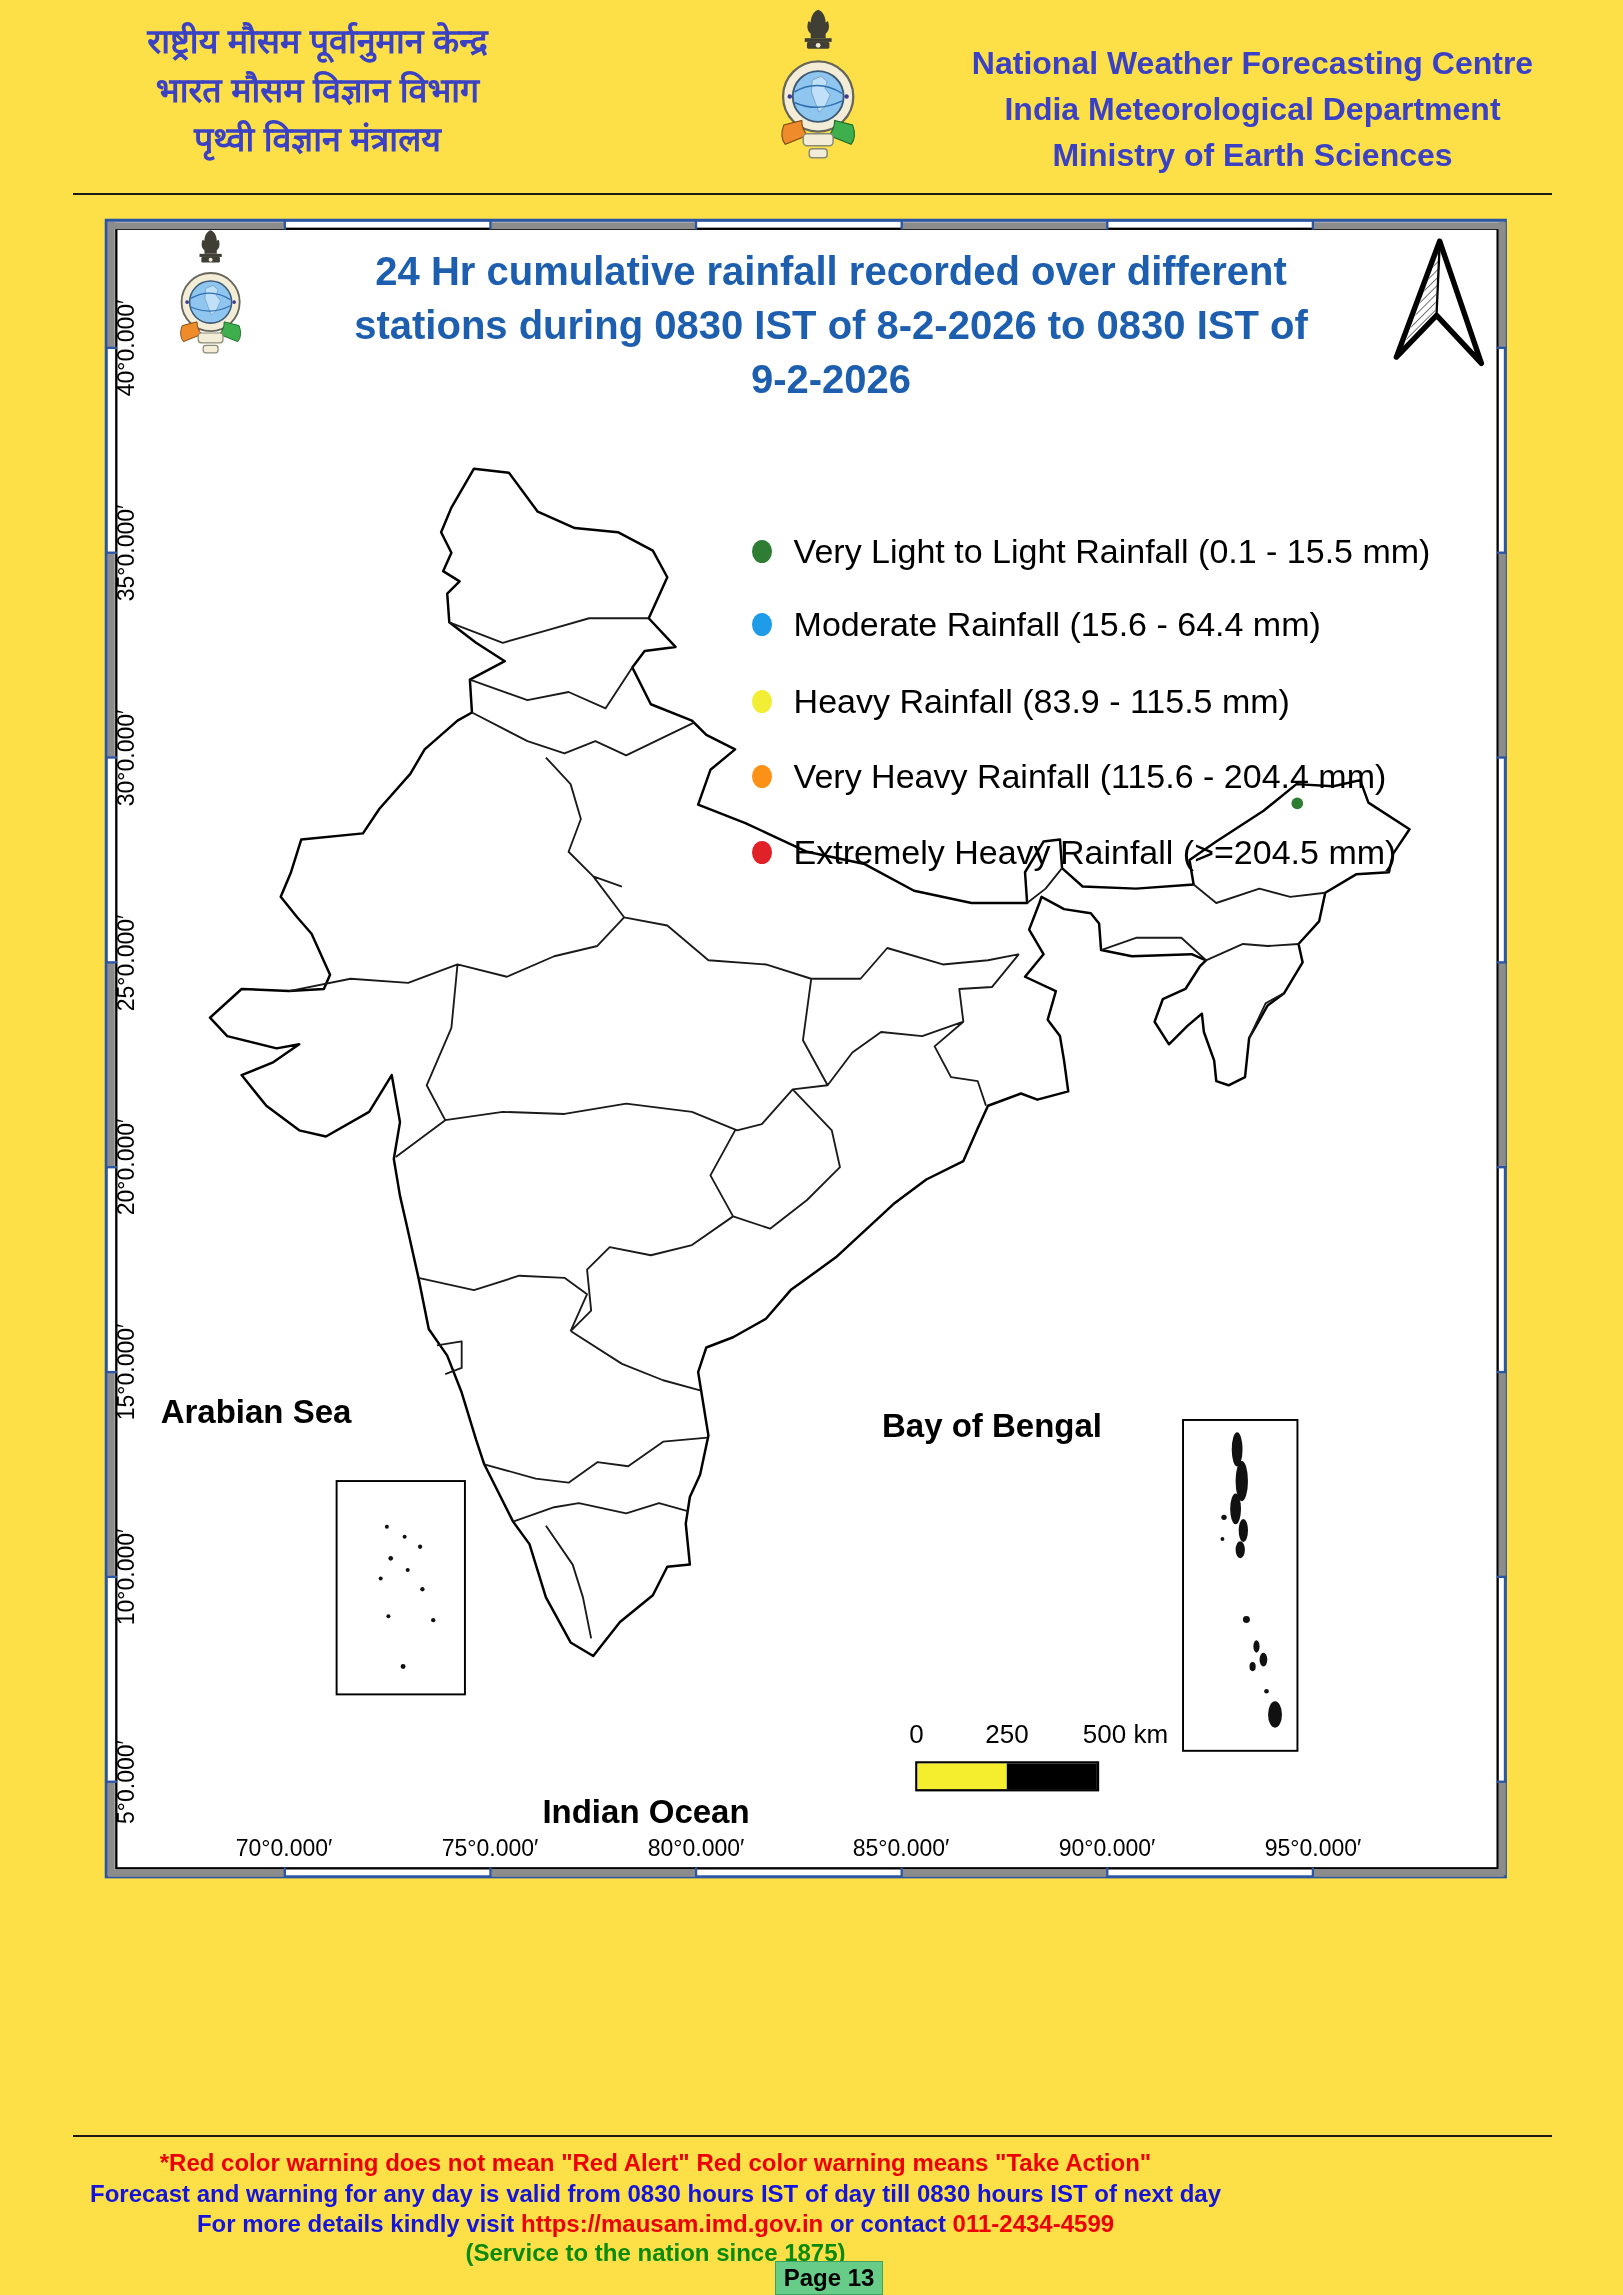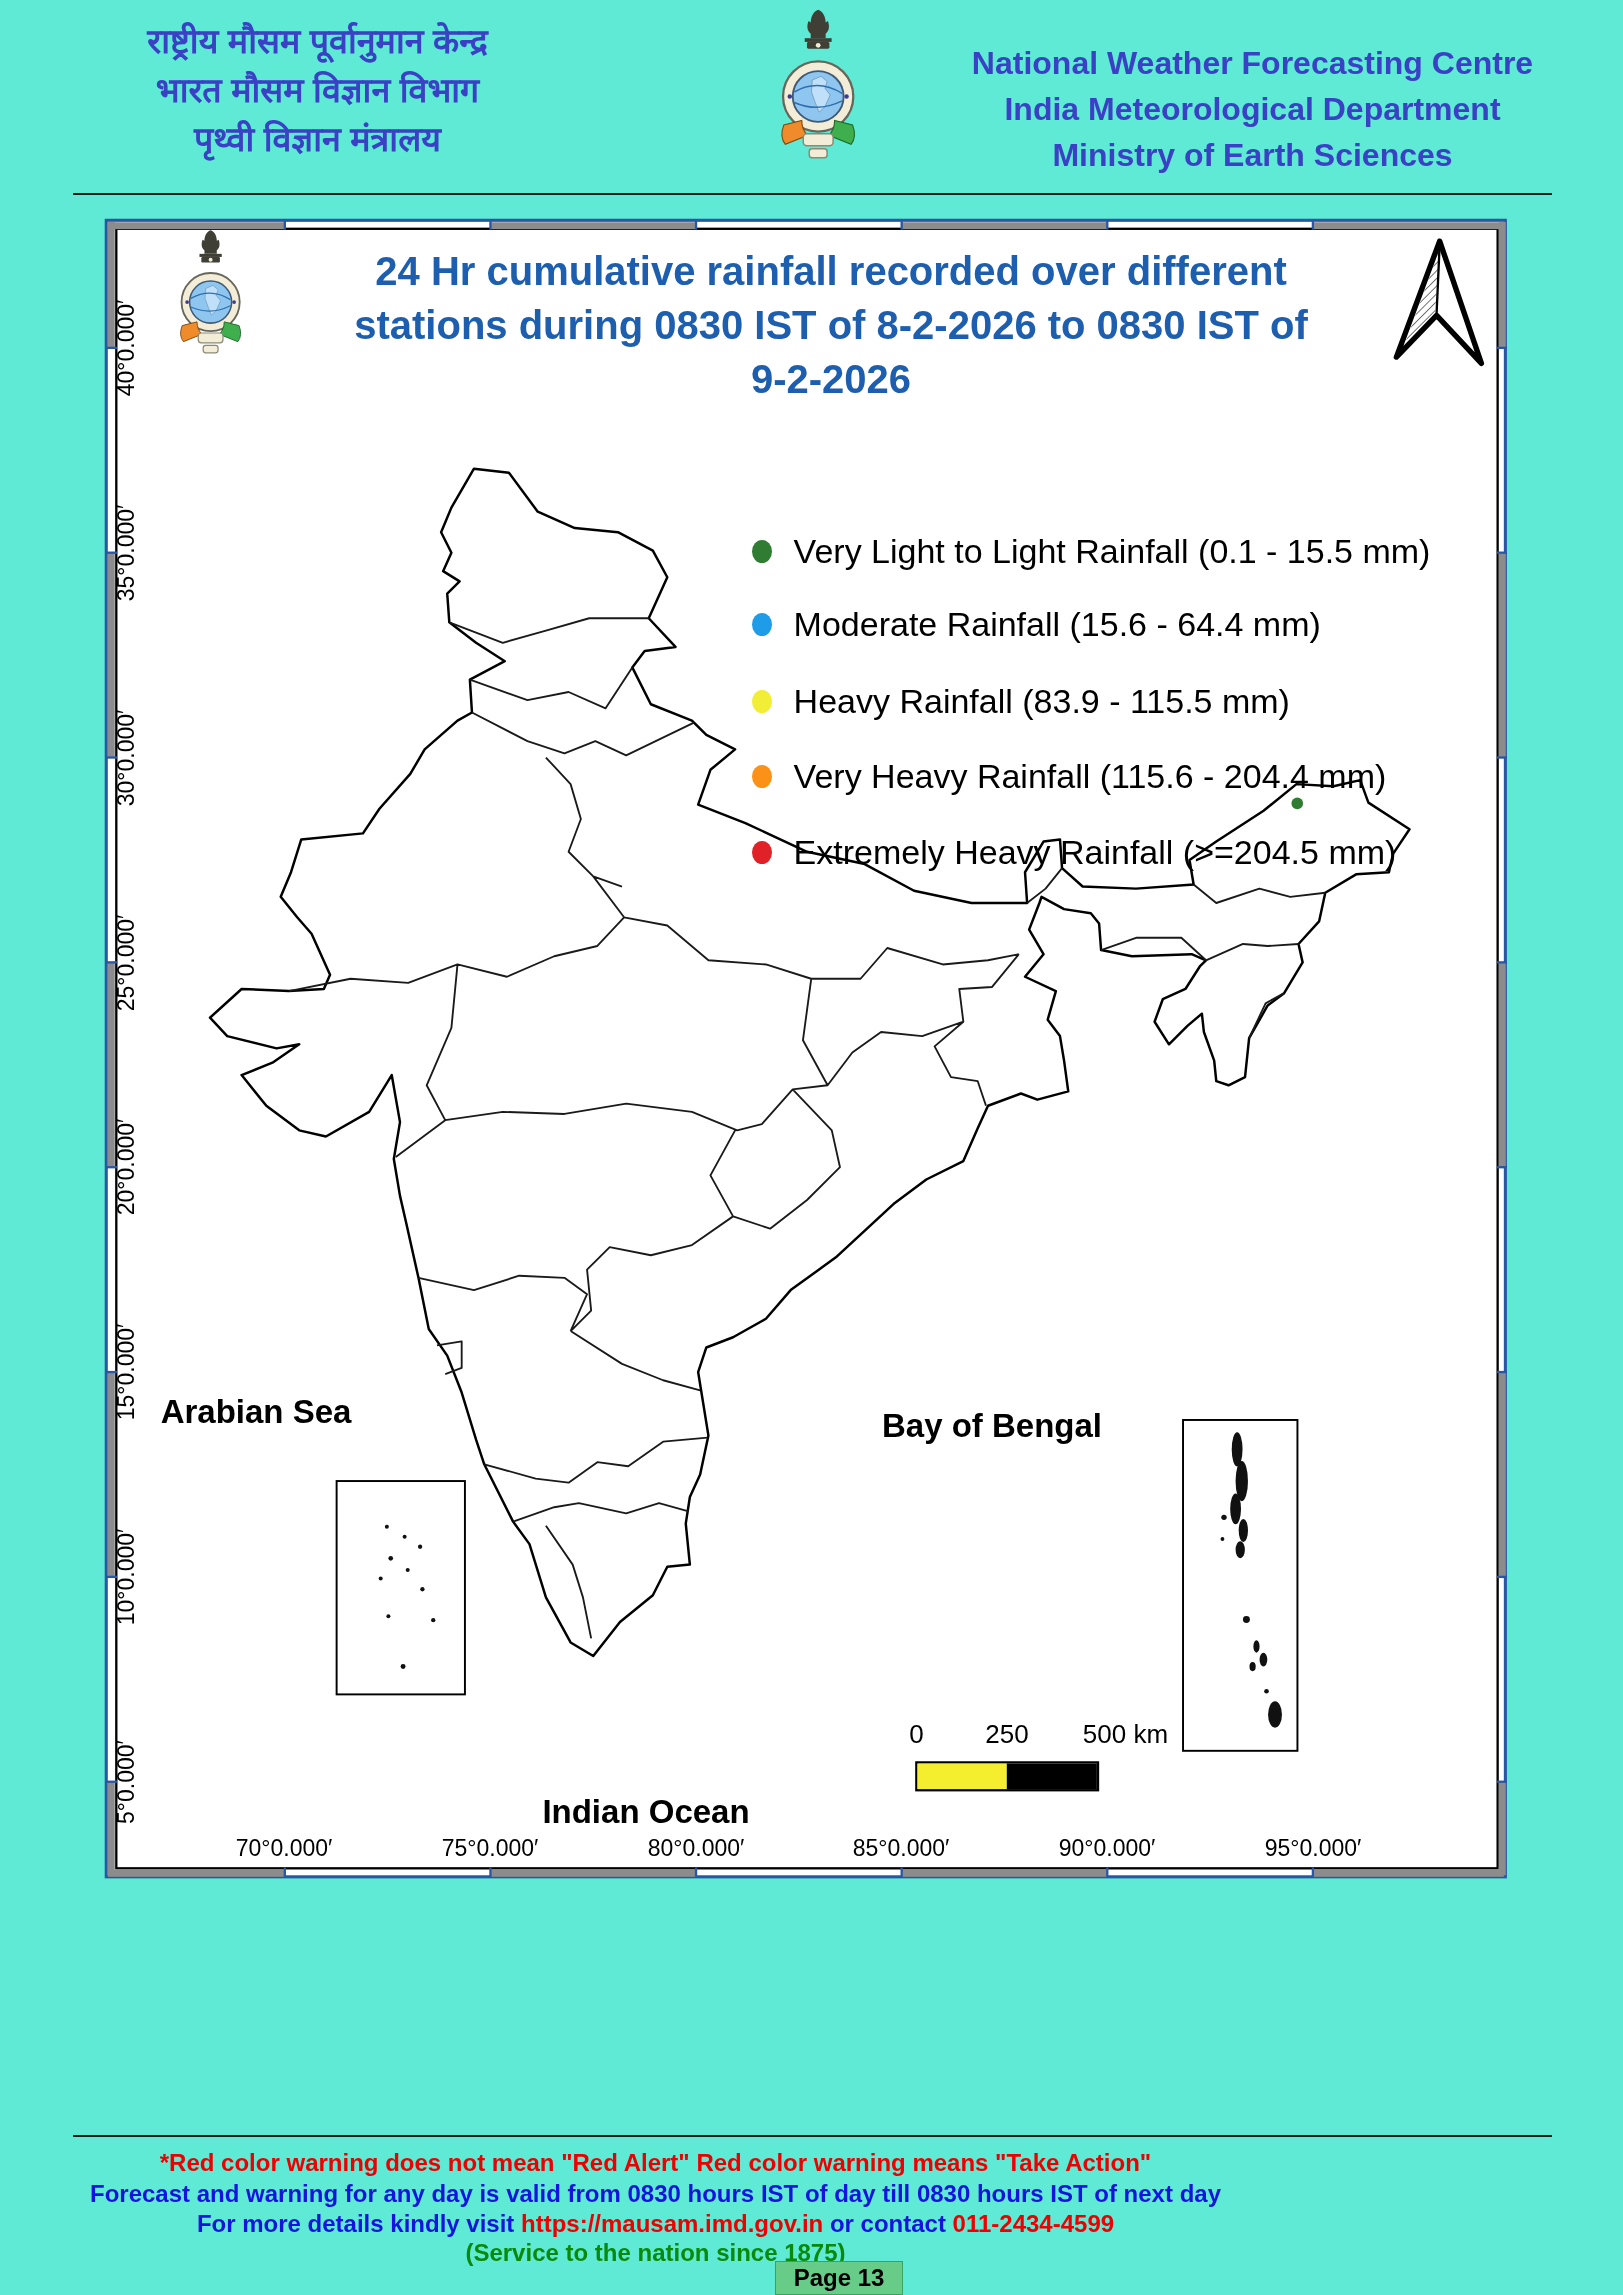--- a/index.html
+++ b/index.html
@@ -1,16 +1,16 @@
 <!DOCTYPE html>
 <html style="font-size:12.4px"><head>
 <meta charset="utf-8">
 <style>
   html,body{margin:0;padding:0;background:#fff;}
-  .page{position:relative;width:1624px;height:2295px;background:#5eead4;overflow:hidden;
+  .page{position:relative;width:1624px;height:2295px;background:#fde047;overflow:hidden;
         font-family:"Liberation Sans", sans-serif;}
   .abs{position:absolute;}
   
   .hindi{left:70px;top:17px;width:495px;text-align:center;font-weight:bold;font-size:34px;
          line-height:49px;color:#3b41c5;}
   .english{left:943px;top:40px;width:619px;text-align:center;font-weight:bold;font-size:32px;
            line-height:46px;color:#3b41c5;}
   .rule{left:73px;width:1479px;background:#1a1a1a;}
   .rule.hdr{top:193px;height:2.3px;}
   .rule.ftr{top:2135px;height:1.5px;}
@@ -28,21 +28,21 @@
         font-size:23px;color:#000;z-index:2;white-space:nowrap;}
   .tick.lat{transform:rotate(-90deg);}
   
   .sea{width:464px;text-align:center;font-weight:bold;font-size:33px;color:#000;z-index:2;white-space:nowrap;}
   
   .scale-t{height:32px;display:flex;align-items:center;justify-content:center;
            font-size:26px;color:#000;z-index:2;white-space:nowrap;}
   
   .f-line{left:0;width:1311px;text-align:center;font-weight:bold;font-size:24px;z-index:2;white-space:nowrap;}
   .f-red{color:#ee0000;} .f-blue{color:#1414dd;} .f-green{color:#0a8a0a;}
-  .badge{left:775px;top:2261px;width:128px;height:34px;background:#66cc88;border:1.5px solid #3aa35f;
+  .badge{left:775px;top:2261px;width:108px;height:34px;background:#66cc88;border:1.5px solid #3aa35f;
          display:flex;align-items:center;justify-content:center;font-weight:bold;font-size:24px;
          color:#000;z-index:2;box-sizing:border-box;}
 </style>
 </head>
 <body>
 
 <div class="page">
 
   <div class="abs hindi">
     <div>राष्ट्रीय मौसम पूर्वानुमान केन्द्र</div>

